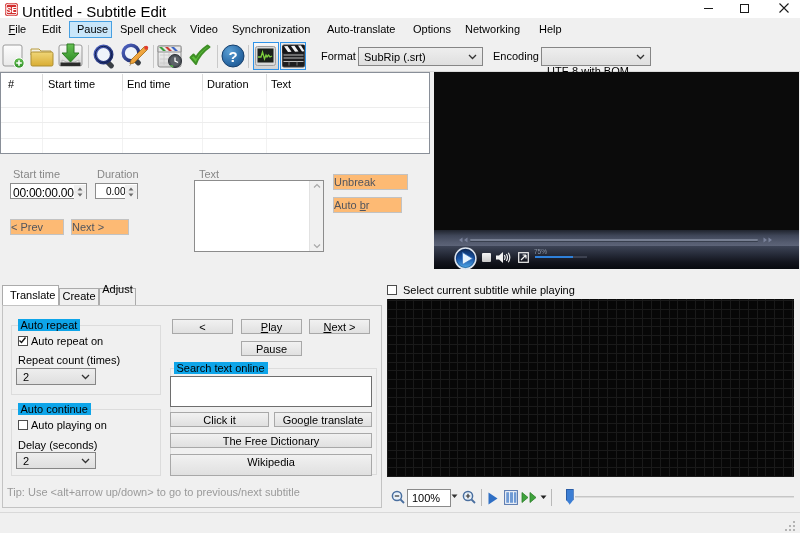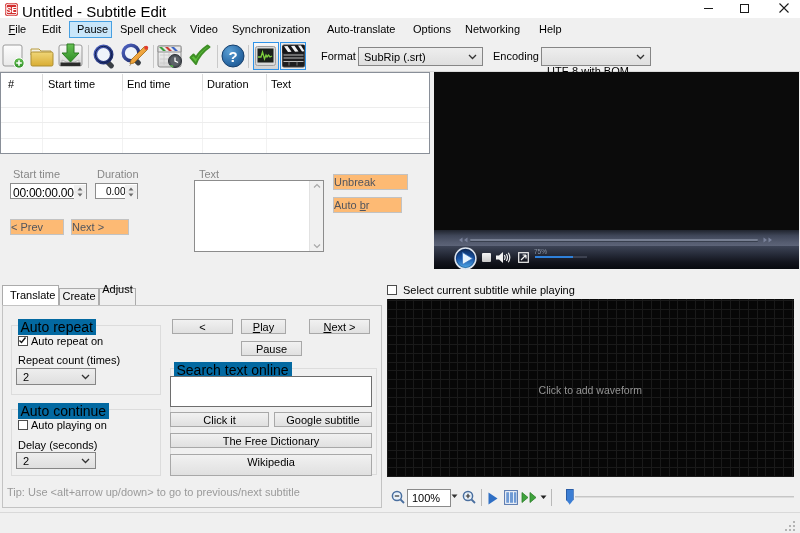--- a/index.html
+++ b/index.html
@@ -5,21 +5,21 @@
 *{margin:0;padding:0;box-sizing:border-box}
 html,body{width:800px;height:533px;overflow:hidden}
 body{font-family:"Liberation Sans",sans-serif;font-size:11px;background:#f0f0f0;position:relative;color:#000}
 .abs{position:absolute}
 .lbl{position:absolute;white-space:nowrap}
 .btn{position:absolute;background:linear-gradient(#f1f1f1,#e0e0e0);border:1px solid #a8a8a8;text-align:center;color:#000;line-height:14px;font-size:11px}
 .dbtn{position:absolute;background:#fdba74;border:1px solid #c2c2c2;text-align:left;color:#51555e;line-height:14px;font-size:11px}
 .combo{position:absolute;background:linear-gradient(#eee,#dfdfdf);border:1px solid #868686;font-size:11px;color:#000}
 .combo .cv{position:absolute;right:5px;top:50%;margin-top:-3px}
 .gb{position:absolute;border:1px solid #dcdcdc}
-.gb>span{position:absolute;top:-7px;left:6px;background:#0369a1;padding:0 3px;font-size:14px}
+.gb>span{position:absolute;top:-7px;left:6px;background:#0ea5e9;padding:0 3px;font-size:11px}
 .cb{position:absolute;width:10px;height:10px;background:#fff;border:1px solid #4c4c4c}
 .gray{color:#878787}
 .vsep{position:absolute;width:1px;background:#c9c9c9}
 </style>
 </head>
 <body>
 
 <div class="abs" style="left:0;top:0;width:800px;height:18px;background:#fff"></div>
 <svg class="abs" style="left:5px;top:3px" width="13" height="13" viewBox="0 0 13 13">
   <rect x="0" y="0" width="13" height="13" rx="2.5" fill="#d22f2f"></rect>
@@ -295,39 +295,38 @@
 <div class="lbl" style="left:31px;top:419px">Auto playing on</div>
 <div class="lbl" style="left:18px;top:438.5px">Delay (seconds)</div>
 <div class="combo" style="left:16px;top:452px;width:80px;height:17px">
     <span style="position:absolute;left:6px;top:1.5px">2</span>
     <svg class="cv" width="9" height="6" viewBox="0 0 9 6">
       <path d="M1 1 l3.5 3.5 L8 1" stroke="#333" stroke-width="1.3" fill="none"></path>
     </svg>
   </div>
 
 <div class="btn" style="left:172px;top:319px;width:61px;height:15px">&lt;</div>
-<div class="btn" style="left:241px;top:319px;width:45px;height:15px"><u>P</u>lay</div>
+<div class="btn" style="left:241px;top:319px;width:61px;height:15px"><u>P</u>lay</div>
 <div class="btn" style="left:309px;top:319px;width:61px;height:15px"><u>N</u>ext &gt;</div>
 <div class="btn" style="left:241px;top:340.5px;width:61px;height:15px">Pause</div>
 
 <div class="gb" style="left:169.5px;top:367.5px;width:207px;height:107px">
     <span style="left:3px">Search text online</span>
   </div>
 <div class="abs" style="left:170px;top:375.5px;width:202px;height:31px;background:#fff;border:1px solid #6e6e6e"></div>
 <div class="btn" style="left:170px;top:411.5px;width:99px;height:15px">Click it</div>
-<div class="btn" style="left:274px;top:411.5px;width:98px;height:15px">Google subtitle</div>
+<div class="btn" style="left:274px;top:411.5px;width:98px;height:15px">Google translate</div>
 <div class="btn" style="left:170px;top:433px;width:202px;height:15px">The Free Dictionary</div>
 <div class="btn" style="left:170px;top:453.5px;width:202px;height:22px">Wikipedia</div>
 <div class="lbl" style="left:7px;top:486px;color:#9a9a9a">Tip: Use &lt;alt+arrow up/down&gt; to go to previous/next subtitle</div>
 
 <div class="cb" style="left:387px;top:284.5px"></div>
 <div class="lbl" style="left:403px;top:283.5px">Select current subtitle while playing</div>
 <div class="abs" style="left:386.5px;top:299px;width:407.5px;height:178px;background:#070707">
   <div style="position:absolute;inset:0;background-image:repeating-linear-gradient(0deg,#1a1a1a 0,#1a1a1a 1px,transparent 1px,transparent 8.8px),repeating-linear-gradient(90deg,#1a1a1a 0,#1a1a1a 1px,transparent 1px,transparent 8.8px)"></div>
-  <div style="position:absolute;left:0;right:0;top:85px;text-align:center;color:#949494;font-size:10.5px">Click to add waveform</div>
 </div>
 
 <svg class="abs" style="left:390.5px;top:489.5px" width="14" height="15" viewBox="0 0 14 15">
   <circle cx="6" cy="6" r="4.6" fill="#eaf2fa" stroke="#4a6f9f" stroke-width="1.5"></circle>
   <path d="M9.5 9.5 L13 13" stroke="#4a6f9f" stroke-width="1.8"></path>
   <path d="M3.8 6 h4.4" stroke="#333" stroke-width="1.2"></path>
 </svg>
 <div class="abs" style="left:407px;top:488.5px;width:44px;height:18px;background:#fff;border:1px solid #8a8a8a">
     <span style="position:absolute;left:4px;top:2px">100%</span>
   </div>

